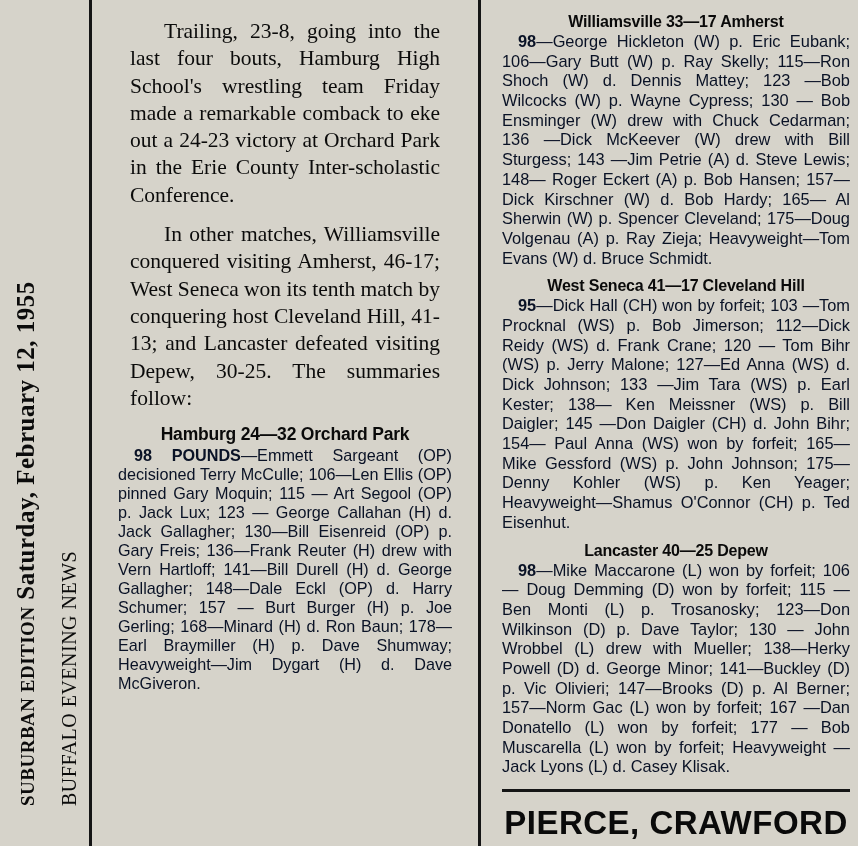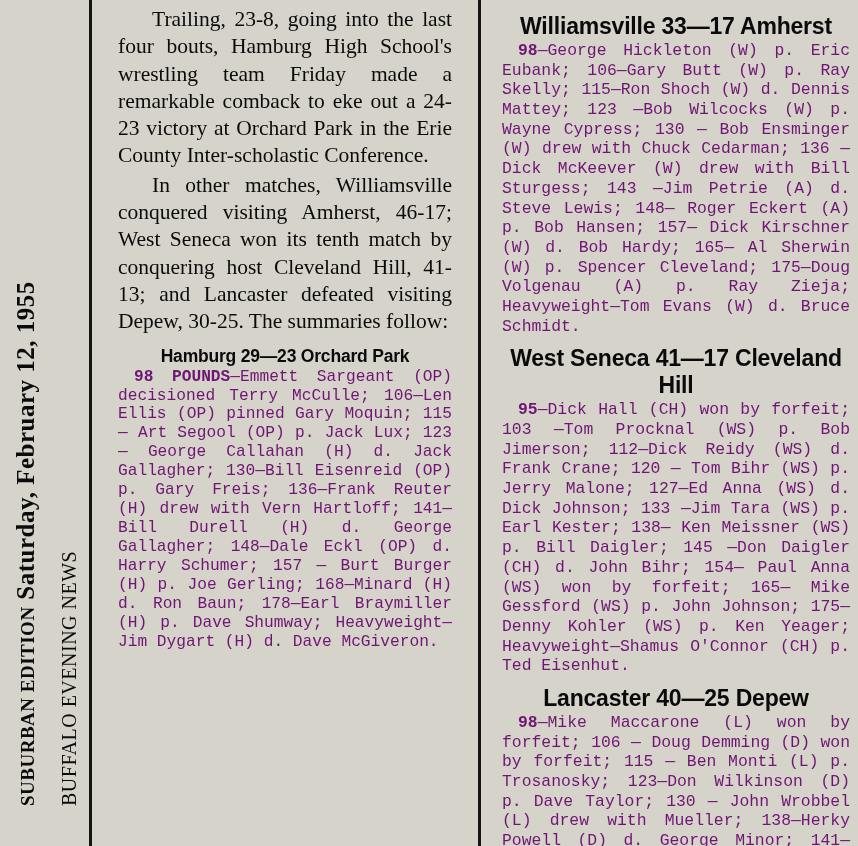--- a/index.html
+++ b/index.html
@@ -89,21 +89,21 @@
     color: #101010;
     letter-spacing: -0.3px;
     margin: 6px 0 2px 0;
     text-align: left;
   }
   .headline div {
     white-space: nowrap;
   }
   
   .body p {
-    margin: 0;
+    margin: 12px;
     font-size: 21.5px;
     line-height: 1.27;
     color: #111;
     text-align: justify;
     text-indent: 34px;
     font-family: "Liberation Serif", serif;
   }
   .body p + p {
     margin-top: 2px;
   }
@@ -114,33 +114,33 @@
     font-size: 17.5px;
     font-family: "Liberation Sans", sans-serif;
     margin: 10px 0 1px 0;
     color: #101010;
     letter-spacing: -0.2px;
   }
   .results {
     font-size: 16.2px;
     line-height: 1.17;
     text-align: justify;
-    color: #701a75;
-    font-family: Liberation Mono, monospace;
+    color: #0f172a;
+    font-family: Liberation Sans, sans-serif;
     text-indent: 16px;
   }
   .results b {
     font-weight: bold;
   }
   #col2 .results {
     font-size: 16.4px;
     line-height: 1.2;
   }
   #col2 .sub-head {
-    font-size: 23px;
+    font-size: 16px;
     margin-top: 9px;
   }
   
   .banner-rule {
     border: 0;
     border-top: 3px solid #1a1a1a;
     margin: 12px 0 10px 0;
   }
   .banner {
     font-family: "Liberation Sans", sans-serif;
@@ -171,21 +171,21 @@
 
   <div class="divider-vert"></div>
 
   <div class="col" id="col1">
 
     <div class="body">
       <p>Trailing, 23-8, going into the last four bouts, Hamburg High School's wrestling team Friday made a remarkable comback to eke out a 24-23 victory at Orchard Park in the Erie County Inter-scholastic Conference.</p>
       <p>In other matches, Williamsville conquered visiting Amherst, 46-17; West Seneca won its tenth match by conquering host Cleveland Hill, 41-13; and Lancaster defeated visiting Depew, 30-25. The summaries follow:</p>
     </div>
 
-    <div class="sub-head">Hamburg 29—23 Orchard Park</div>
+    <div class="sub-head">Hamburg 24—32 Orchard Park</div>
     <div class="results"><b>98 POUNDS</b><span>—Emmett Sargeant (OP) decisioned Terry McCulle; 106—Len Ellis (OP) pinned Gary Moquin; 115 — Art Segool (OP) p. Jack Lux; 123 — George Callahan (H) d. Jack Gallagher; 130—Bill Eisenreid (OP) p. Gary Freis; 136—Frank Reuter (H) drew with Vern Hartloff; 141—Bill Durell (H) d. George Gallagher; 148—Dale Eckl (OP) d. Harry Schumer; 157 — Burt Burger (H) p. Joe Gerling; 168—Minard (H) d. Ron Baun; 178—Earl Braymiller (H) p. Dave Shumway; Heavyweight—Jim Dygart (H) d. Dave McGiveron.</span></div>
   </div>
 
   <div class="col" id="col2">
     <div class="topline-col2"></div>
 
     <div class="sub-head">Williamsville 33—17 Amherst</div>
     <div class="results"><b>98</b><span>—George Hickleton (W) p. Eric Eubank; 106—Gary Butt (W) p. Ray Skelly; 115—Ron Shoch (W) d. Dennis Mattey; 123 —Bob Wilcocks (W) p. Wayne Cypress; 130 — Bob Ensminger (W) drew with Chuck Cedarman; 136 —Dick McKeever (W) drew with Bill Sturgess; 143 —Jim Petrie (A) d. Steve Lewis; 148— Roger Eckert (A) p. Bob Hansen; 157— Dick Kirschner (W) d. Bob Hardy; 165— Al Sherwin (W) p. Spencer Cleveland; 175—Doug Volgenau (A) p. Ray Zieja; Heavyweight—Tom Evans (W) d. Bruce Schmidt.</span></div>
 
     <div class="sub-head">West Seneca 41—17 Cleveland Hill</div>

